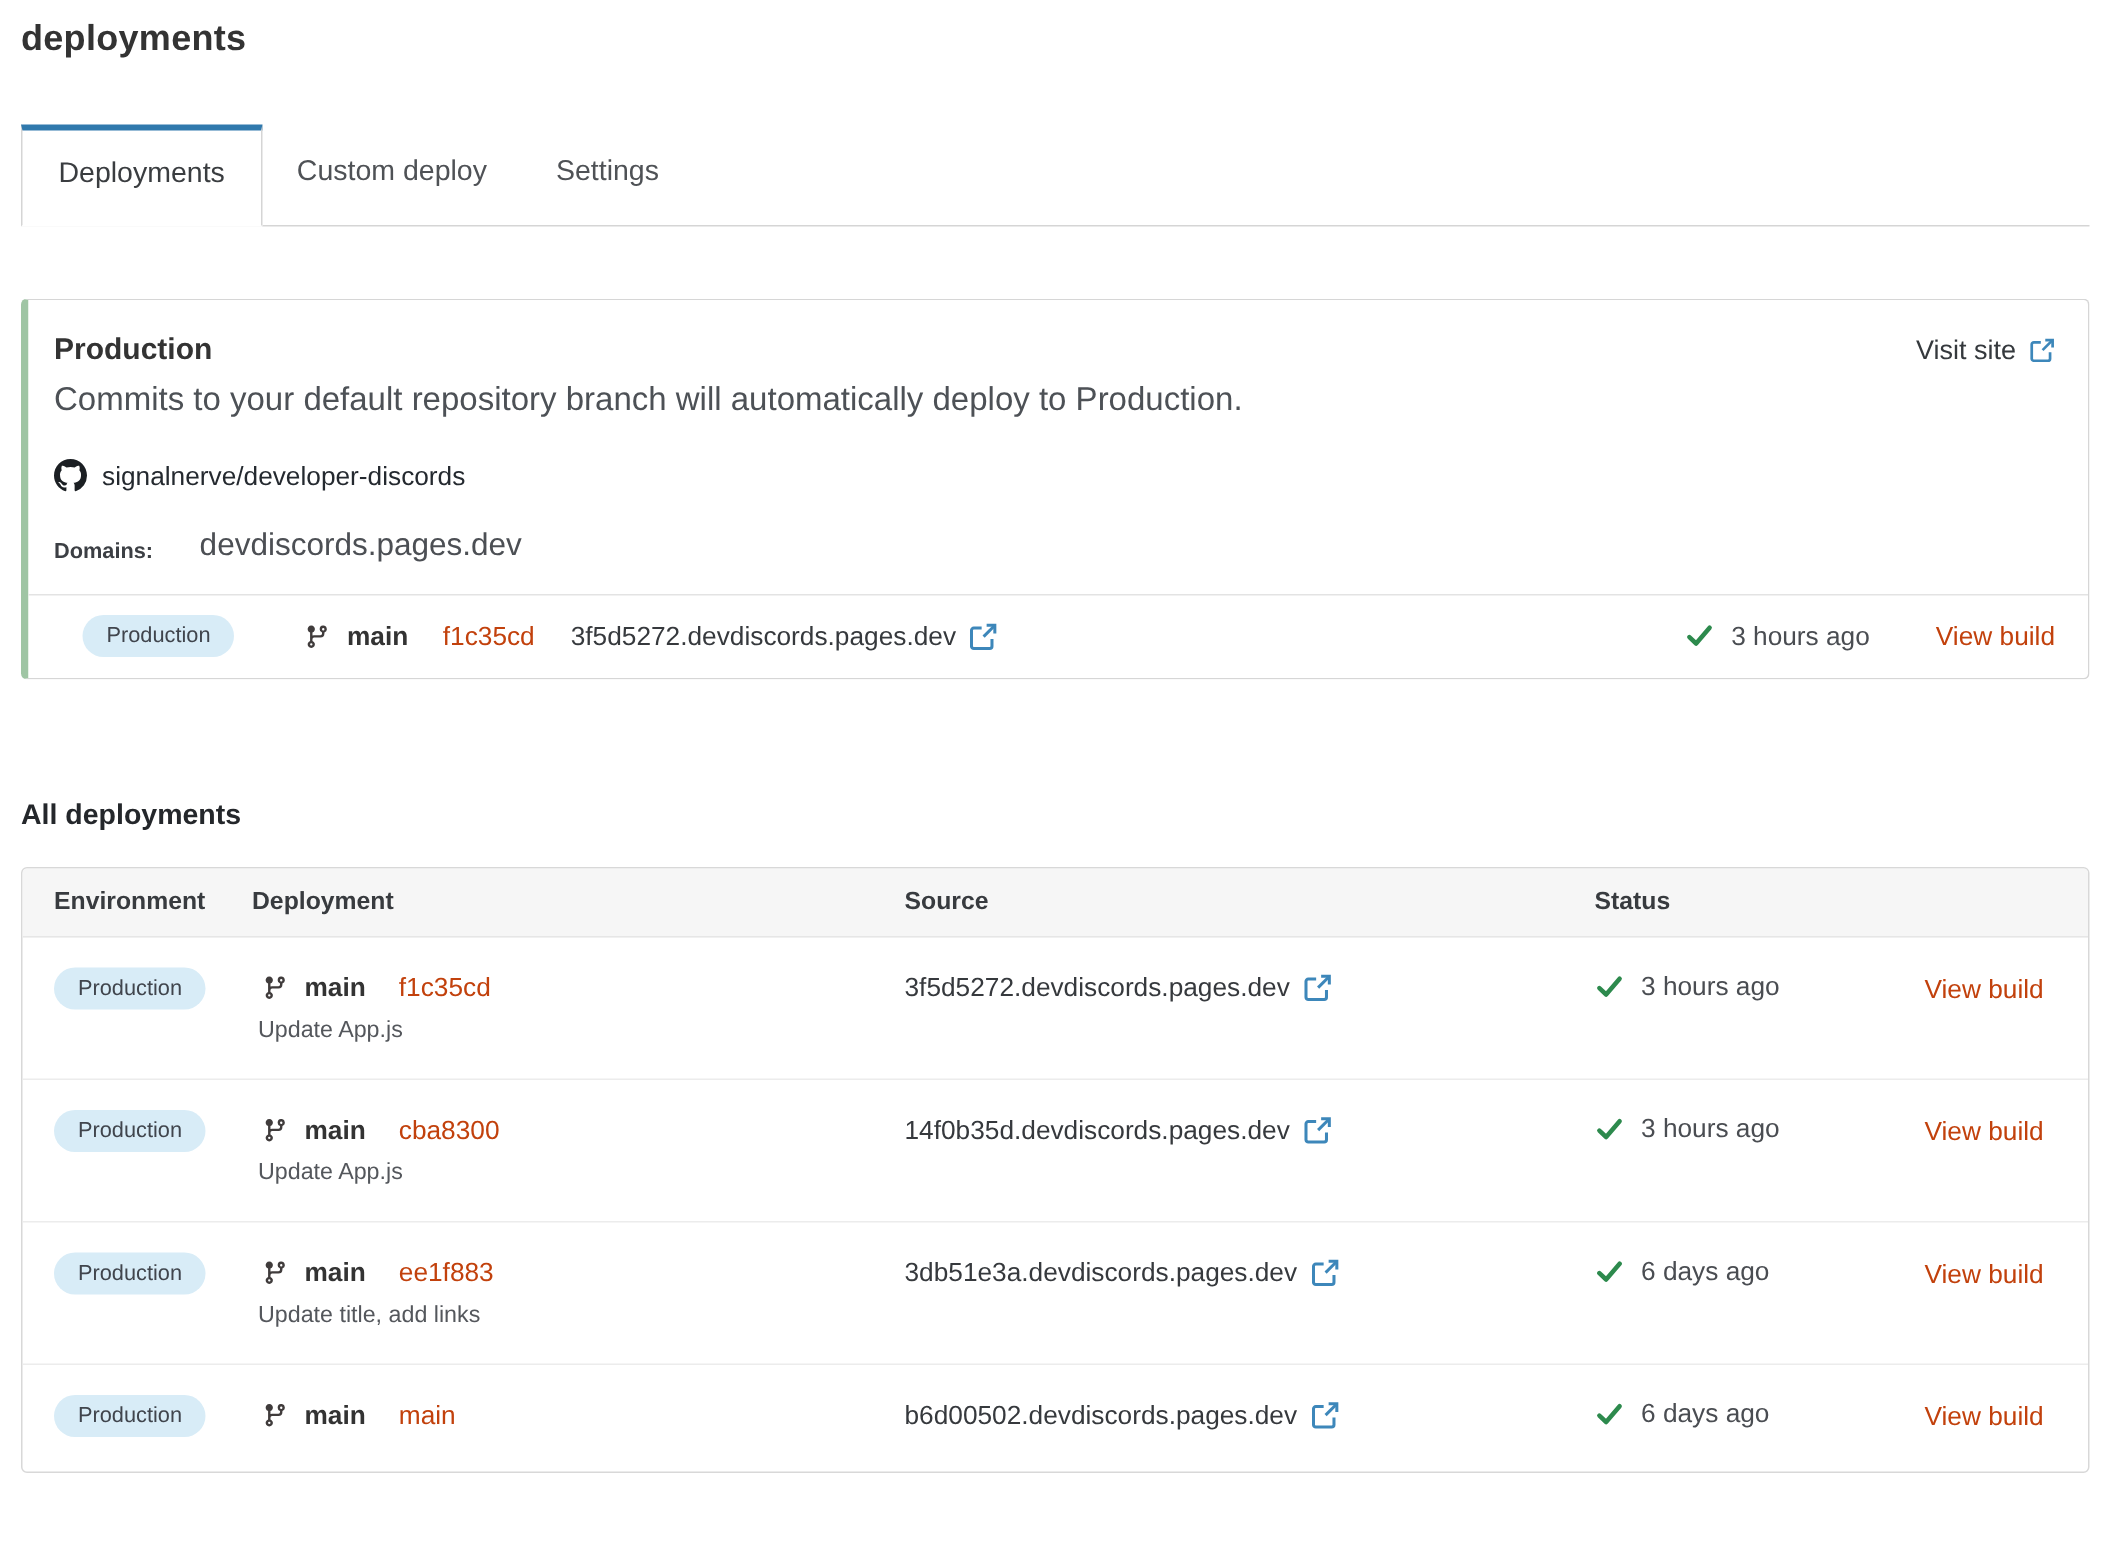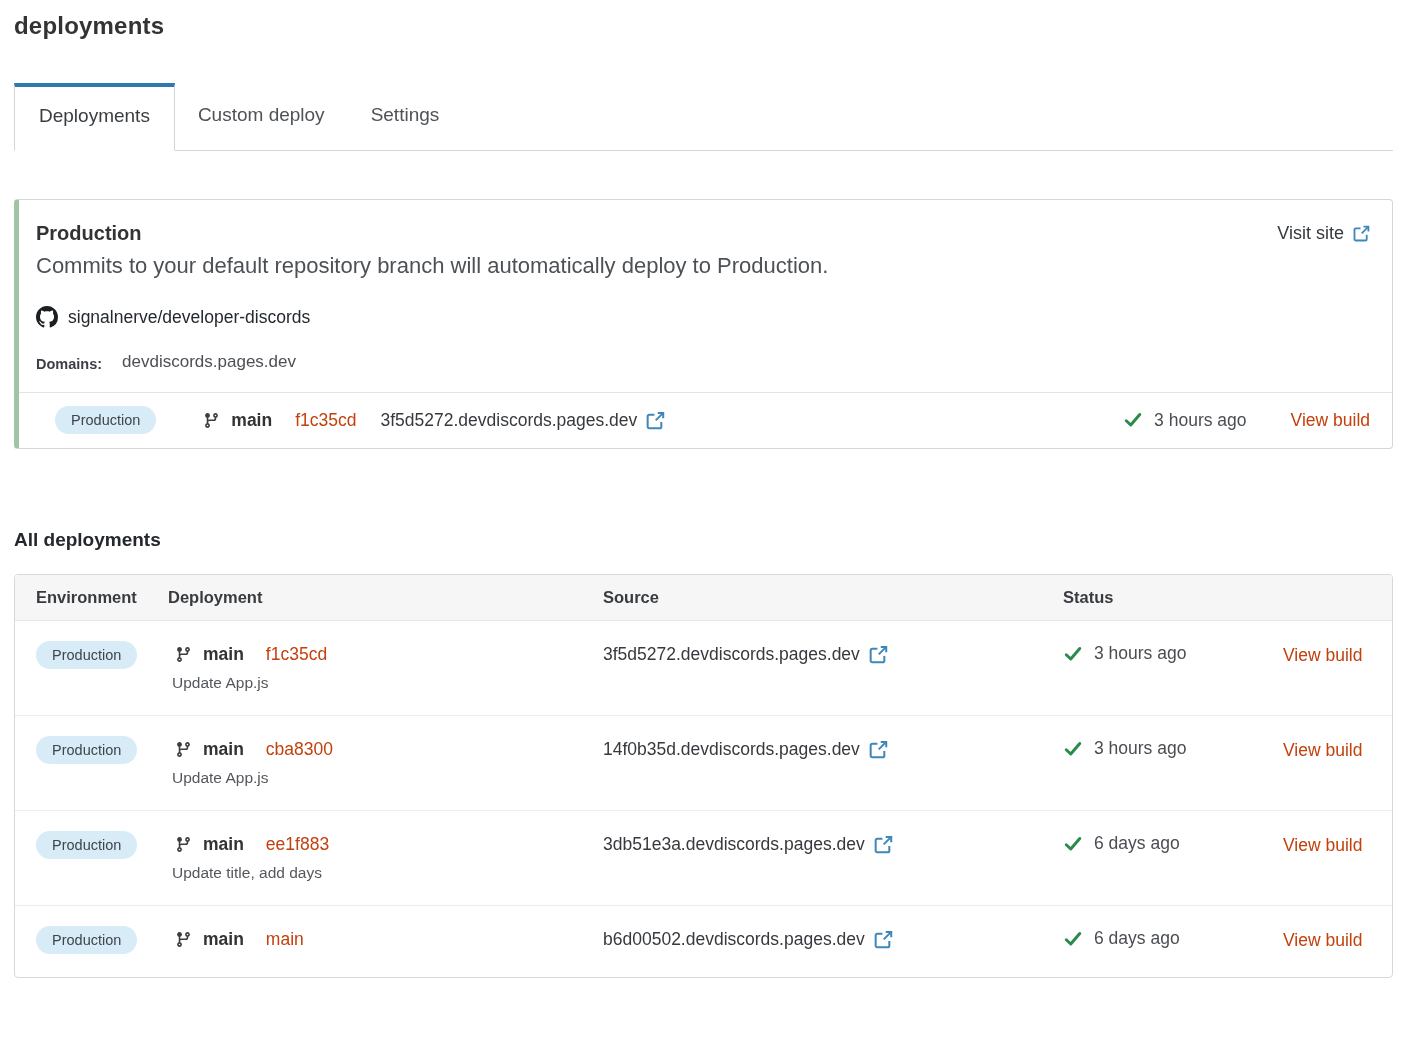--- a/index.html
+++ b/index.html
@@ -45,21 +45,21 @@
     display: flex; align-items: center; gap: 9px;
     font-size: 18px; color: #35393d; text-decoration: none; cursor: pointer;
   }
   .visit-site .ext-icon { width: 17px; height: 17px; color: #3d87ba; }
   .prod-desc { margin-top: 8px; font-size: 22px; color: #4d5156; }
   .repo-row { margin-top: 27px; display: flex; align-items: center; gap: 10px; cursor: pointer; }
   .repo-row svg { width: 22px; height: 22px; fill: #1b1f23; flex: 0 0 auto; }
   .repo-name { font-size: 17.5px; font-weight: 400; color: #24292f; }
   .domains-row { margin-top: 24px; display: flex; align-items: flex-end; }
   .domains-label { font-size: 14.5px; font-weight: 600; color: #3c3f44; }
-  .domains-value { font-size: 17px; color: #4c4f54; margin-left: 20px; }
+  .domains-value { font-size: 21px; color: #4c4f54; margin-left: 31px; }
 
   .prod-deploy-row {
     border-top: 1px solid #e3e3e3;
     display: flex; align-items: center;
     padding: 13px 22px 14px 17px;
   }
 
   
   .env-badge {
     display: inline-block; background: #d8ecf7; color: #40454d;
@@ -263,21 +263,21 @@
       <span class="env-badge">Production</span>
     </div>
     <div>
       <div class="src-line1">
         <svg class="branch-icon" viewBox="0 0 16 16">
                 <use href="#def-branch"></use>
               </svg>
         <span class="branch-name">main</span>
         <a class="commit-link">ee1f883</a>
       </div>
-      <div class="commit-msg">Update title, add days</div>
+      <div class="commit-msg">Update title, add links</div>
     </div>
     <div class="dep-cell">
       <span class="deploy-url">3db51e3a.devdiscords.pages.dev</span>
       <a style="display:flex">
         <svg class="ext-icon" viewBox="0 0 16 16">
                 <use href="#def-ext-link"></use>
               </svg>
       </a>
     </div>
     <div class="status-cell">

